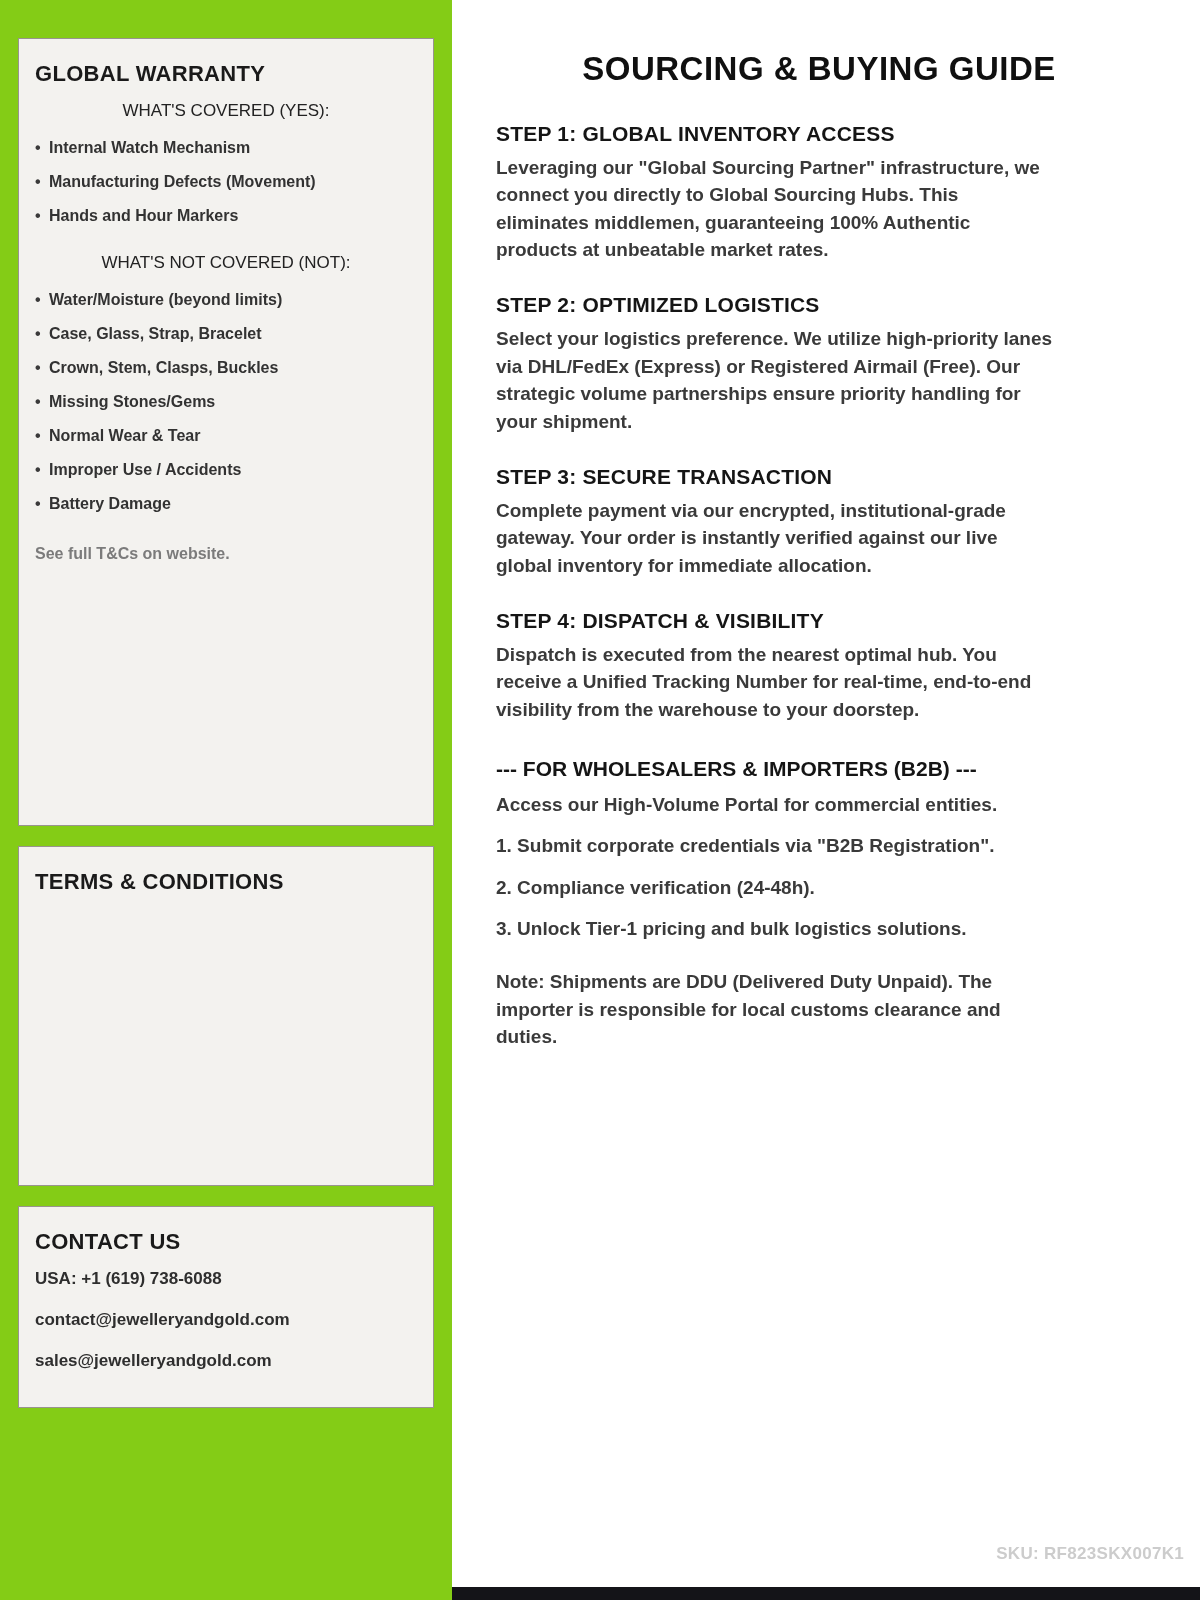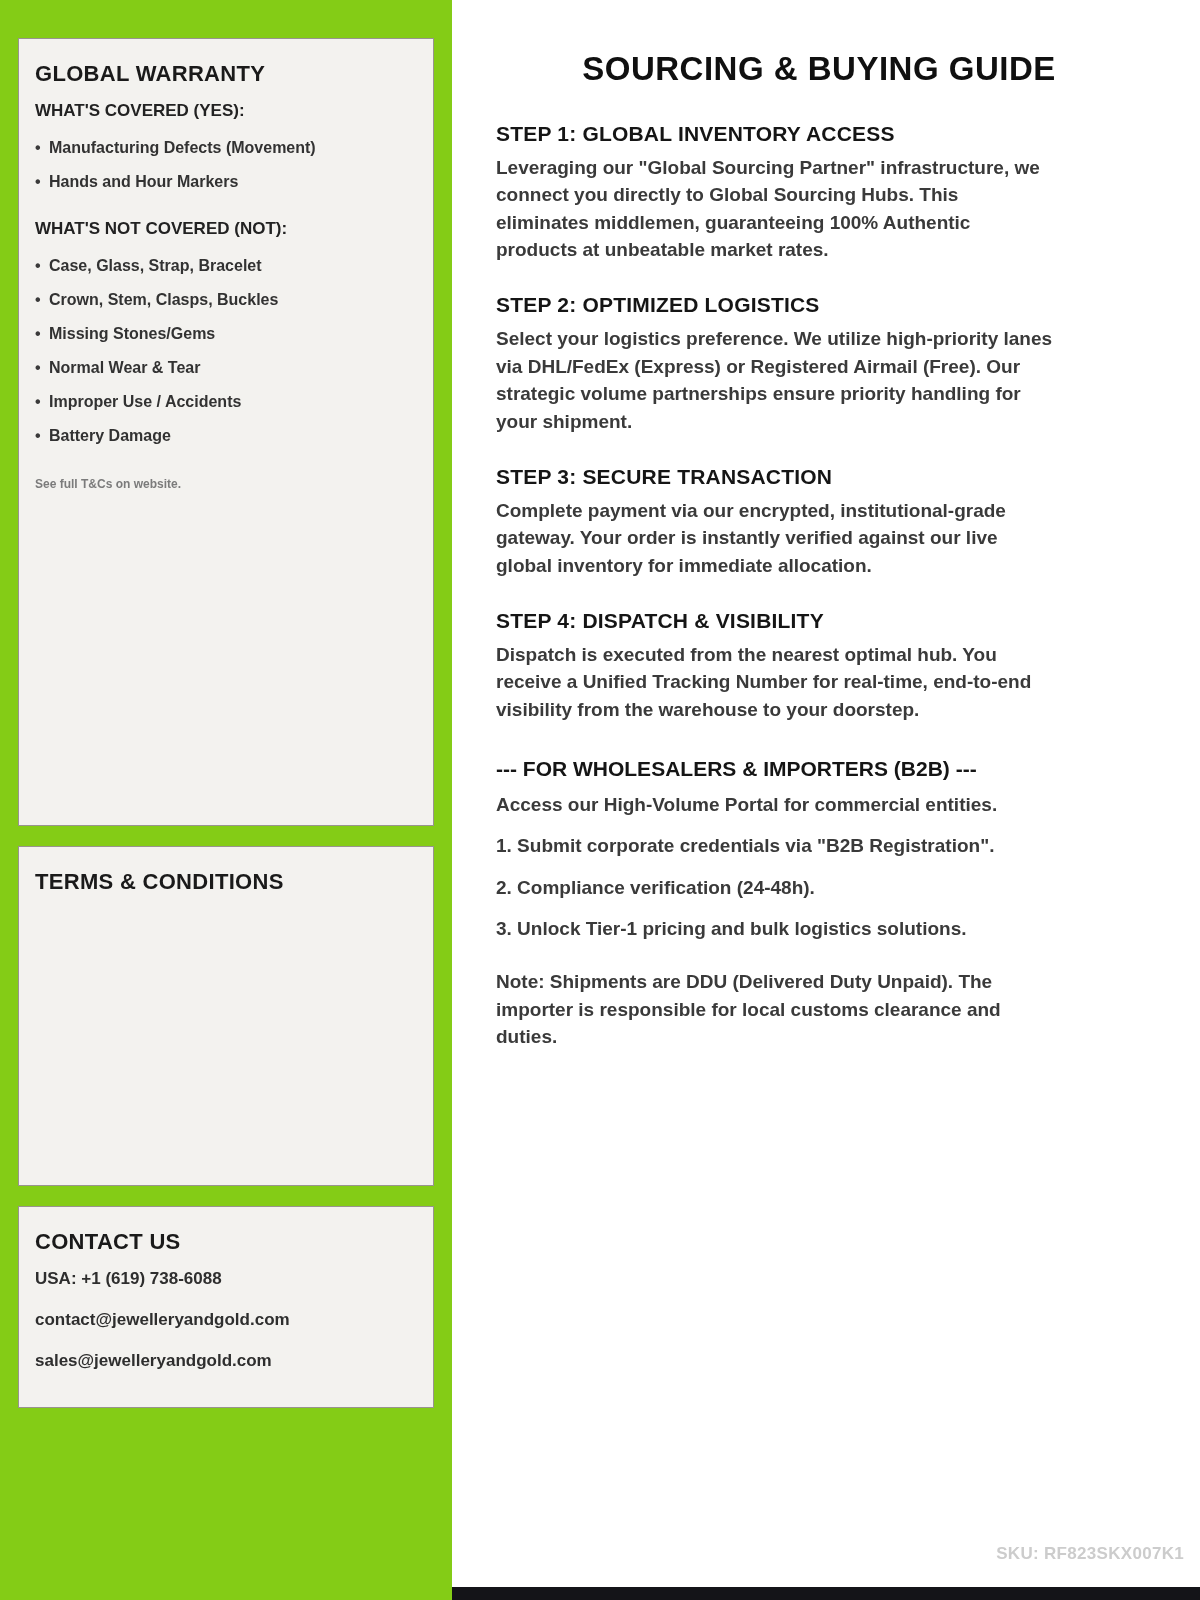--- a/index.html
+++ b/index.html
@@ -30,39 +30,40 @@
   .box-contact  { height: 202px; }
 
   .box-title {
     margin: 0 0 14px 0;
     font-size: 22px; font-weight: 800;
     letter-spacing: 0.3px;
     color: #1a1a1a;
   }
   .box-subtitle {
     margin: 20px 0 10px 0;
-    font-size: 17px; font-weight: 700;
+    font-size: 17px; font-weight: 400;
     color: #222;
+    text-align: center;
   }
   .box-subtitle.first { margin-top: 2px; }
   .bullet-list { list-style: none; margin: 0; padding: 0; }
   .bullet-list li {
     position: relative;
     padding: 7px 0 7px 14px;
     font-size: 16px; font-weight: 600;
     color: #323232; line-height: 20px;
   }
   .bullet-list li::before {
     content: "\2022";
     position: absolute; left: 0; top: 7px;
     color: #3a3a3a;
   }
   .footnote {
     margin: 24px 0 0 0;
-    font-size: 12px; font-weight: 600;
+    font-size: 16px; font-weight: 600;
     color: #7b7b7b;
   }
   .terms-body {
     margin: 6px 0 0 0;
     font-size: 17px; font-weight: 600;
     color: #333; line-height: 1.53;
   }
   .contact-line {
     margin: 0 0 21px 0;
     font-size: 17px; font-weight: 700;
@@ -123,26 +124,28 @@
 
 <div class="page">
 
   <aside class="sidebar">
 
     <section class="box box-warranty">
       <h2 class="box-title">GLOBAL WARRANTY</h2>
 
       <h3 class="box-subtitle first">WHAT'S COVERED (YES):</h3>
       <ul class="bullet-list">
+        <li>Internal Watch Mechanism</li>
         <li>Manufacturing Defects (Movement)</li>
         <li>Hands and Hour Markers</li>
       </ul>
 
       <h3 class="box-subtitle">WHAT'S NOT COVERED (NOT):</h3>
       <ul class="bullet-list">
+        <li>Water/Moisture (beyond limits)</li>
         <li>Case, Glass, Strap, Bracelet</li>
         <li>Crown, Stem, Clasps, Buckles</li>
         <li>Missing Stones/Gems</li>
         <li>Normal Wear &amp; Tear</li>
         <li>Improper Use / Accidents</li>
         <li>Battery Damage</li>
       </ul>
 
       <p class="footnote">See full T&amp;Cs on website.</p>
     </section>

